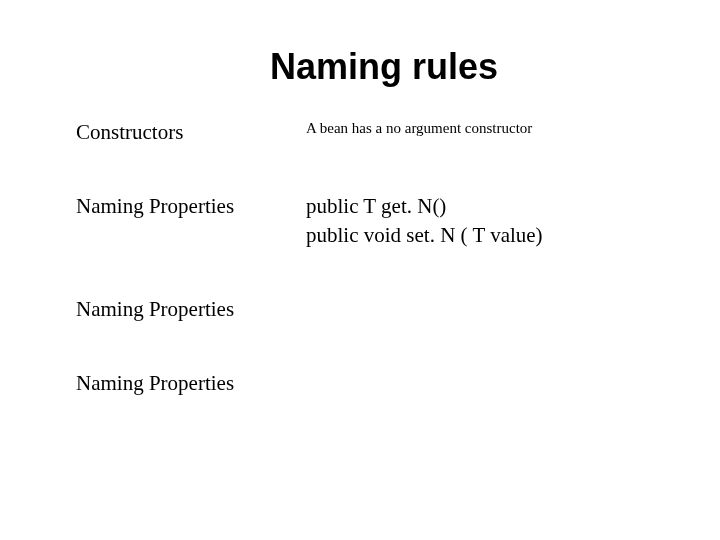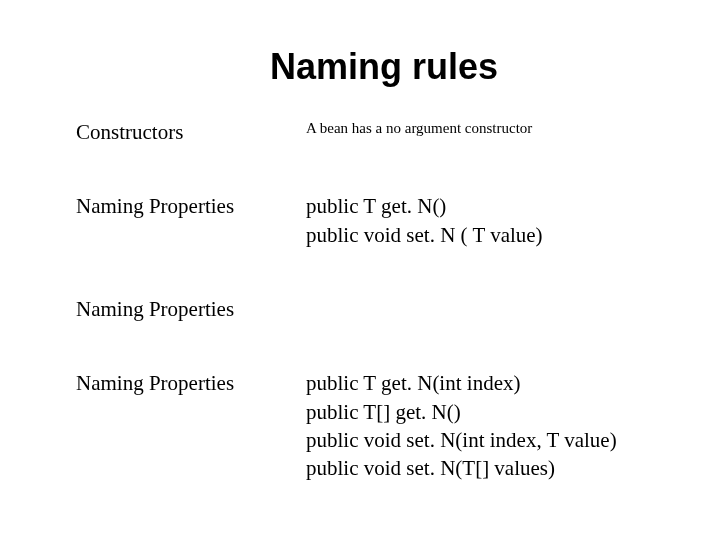--- a/index.html
+++ b/index.html
@@ -57,17 +57,13 @@
   <div class="value mono">public T get. N()
 public void set. N ( T value)</div>
 </div>
 
 <div class="row">
   <div class="label">Naming Properties</div>
 </div>
 
 <div class="row">
   <div class="label">Naming Properties</div>
-  <div class="value mono">public T get. N(int index)
-public T[] get. N()
-public void set. N(int index, T value)
-public void set. N(T[] values)</div>
 </div>
 
 </body></html>

